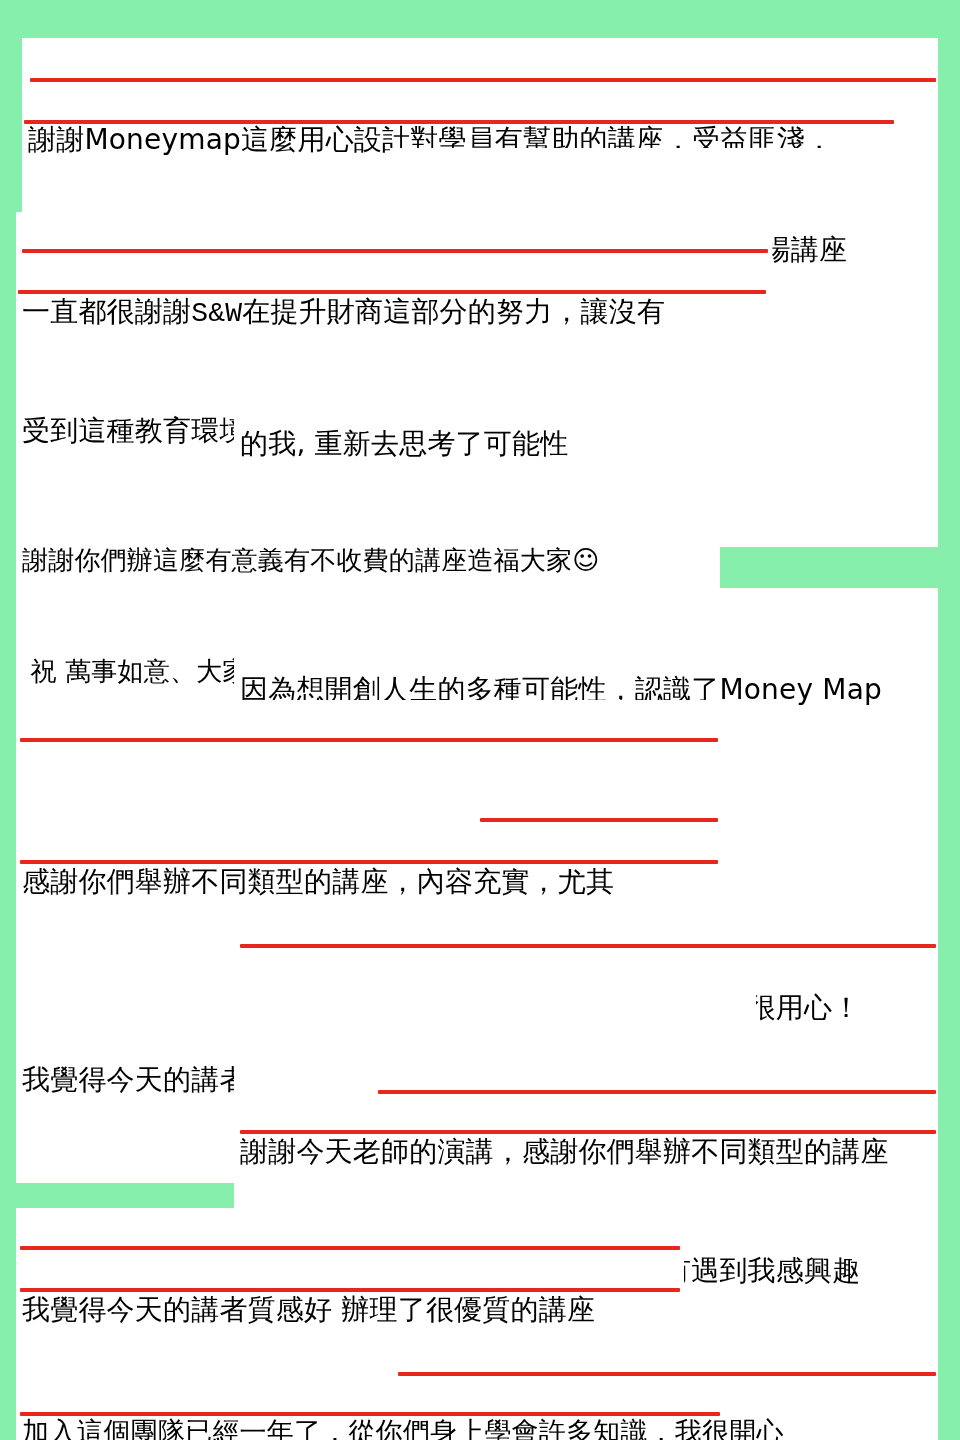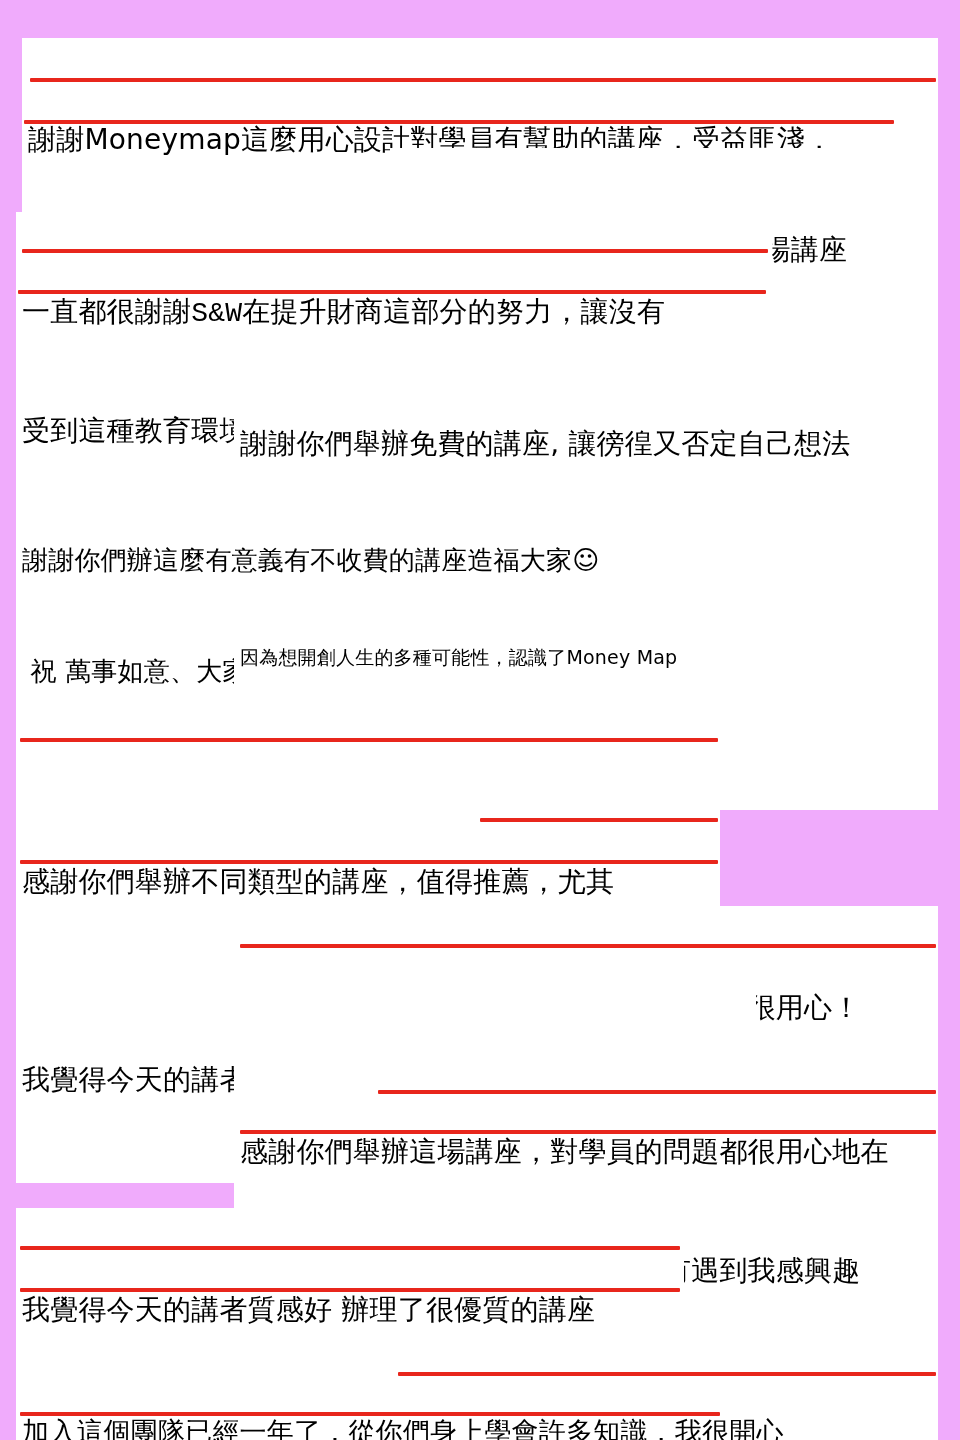--- a/index.html
+++ b/index.html
@@ -11,21 +11,21 @@
     width: 960px;
     height: 1440px;
     position: relative;
     font-family: "Liberation Sans", sans-serif;
     overflow: hidden;
   }
   .page {
     position: relative;
     width: 960px;
     height: 1440px;
-    background: #f0abfc;
+    background: #86efac;
   }
   .testimonial {
     position: absolute;
     background: #ffffff;
     color: #000000;
     box-sizing: border-box;
     padding: 2px 6px 4px 6px;
     font-size: 27px;
     line-height: 1.42;
     letter-spacing: 0.2px;
@@ -62,57 +62,56 @@
   </div>
 
   <div class="testimonial" style="left:16px; top:212px; width:756px; font-size:28px;font-family:Liberation Mono, monospace;">
     <span class="line">一直都很謝謝S&amp;W在提升財商這部分的努力，讓沒有</span>
     <span class="line">受到這種教育環境的人也有一個成長的管道，謝謝</span>
   </div>
   <div class="ul" style="left:22px; top:249px; width:746px;"></div>
   <div class="ul" style="left:18px; top:290px; width:748px;"></div>
 
   <div class="testimonial" style="left:234px; top:342px; width:704px; font-size:28px;">
-    <span class="line">謝謝你們舉辦免費的講座, 讓徬徨又否定自己想法</span>
     <span class="line">的我, 重新去思考了可能性</span>
   </div>
 
   <div class="testimonial" style="left:16px; top:466px; width:704px; font-size:26px;">
     <span class="line">謝謝你們辦這麼有意義有不收費的講座造福大家☺</span>
     <span class="line"> 祝 萬事如意、大家身心靈及事業都越來越好！</span>
   </div>
 
-  <div class="testimonial" style="left:234px; top:588px; width:704px; font-size:19px;">
+  <div class="testimonial" style="left:234px; top:588px; width:704px; font-size:28px;">
     <span class="line">因為想開創人生的多種可能性，認識了Money Map</span>
     <span class="line">，感謝團隊用心策劃所有的活動講座</span>
   </div>
 
   <div class="testimonial" style="left:16px; top:700px; width:704px; font-size:28px;">
     <span class="line">謝謝即使是免費的講座還是如此精彩充實🤩 🤩</span>
   </div>
   <div class="ul" style="left:20px; top:738px; width:698px;"></div>
 
   <div class="testimonial" style="left:16px; top:780px; width:704px; font-size:28px;">
-    <span class="line">感謝你們舉辦不同類型的講座，值得推薦，尤其</span>
+    <span class="line">感謝你們舉辦不同類型的講座，內容充實，尤其</span>
     <span class="line">是思維上的轉變，讓自己在成長的路上更有方向</span>
   </div>
   <div class="ul" style="left:480px; top:818px; width:238px;"></div>
   <div class="ul" style="left:20px; top:860px; width:698px;"></div>
 
   <div class="testimonial" style="left:234px; top:906px; width:704px; font-size:28px;">
     <span class="line">很喜歡這個講座！內容充實，講師回覆也很用心！</span>
   </div>
   <div class="ul" style="left:240px; top:944px; width:696px;"></div>
 
   <div class="testimonial" style="left:16px; top:978px; width:740px; font-size:28px;">
     <span class="line">我覺得今天的講者質感好，內容專業，值得推薦。</span>
   </div>
 
   <div class="testimonial" style="left:234px; top:1050px; width:704px; font-size:28px;">
-    <span class="line">感謝你們舉辦這場講座，對學員的問題都很用心地在</span>
+    <span class="line">謝謝今天老師的演講，感謝你們舉辦不同類型的講座</span>
     <span class="line">回答，題材也準備的也棒，等下次有遇到我感興趣</span>
     <span class="line">的講座，參加的意願會很高</span>
   </div>
   <div class="ul" style="left:378px; top:1090px; width:558px;"></div>
   <div class="ul" style="left:240px; top:1130px; width:696px;"></div>
 
   <div class="testimonial" style="left:16px; top:1208px; width:668px; font-size:28px;">
     <span class="line">我覺得今天的講者質感好 辦理了很優質的講座</span>
     <span class="line"> 讓我在下班後能利用免費資源充實自己！</span>
   </div>

